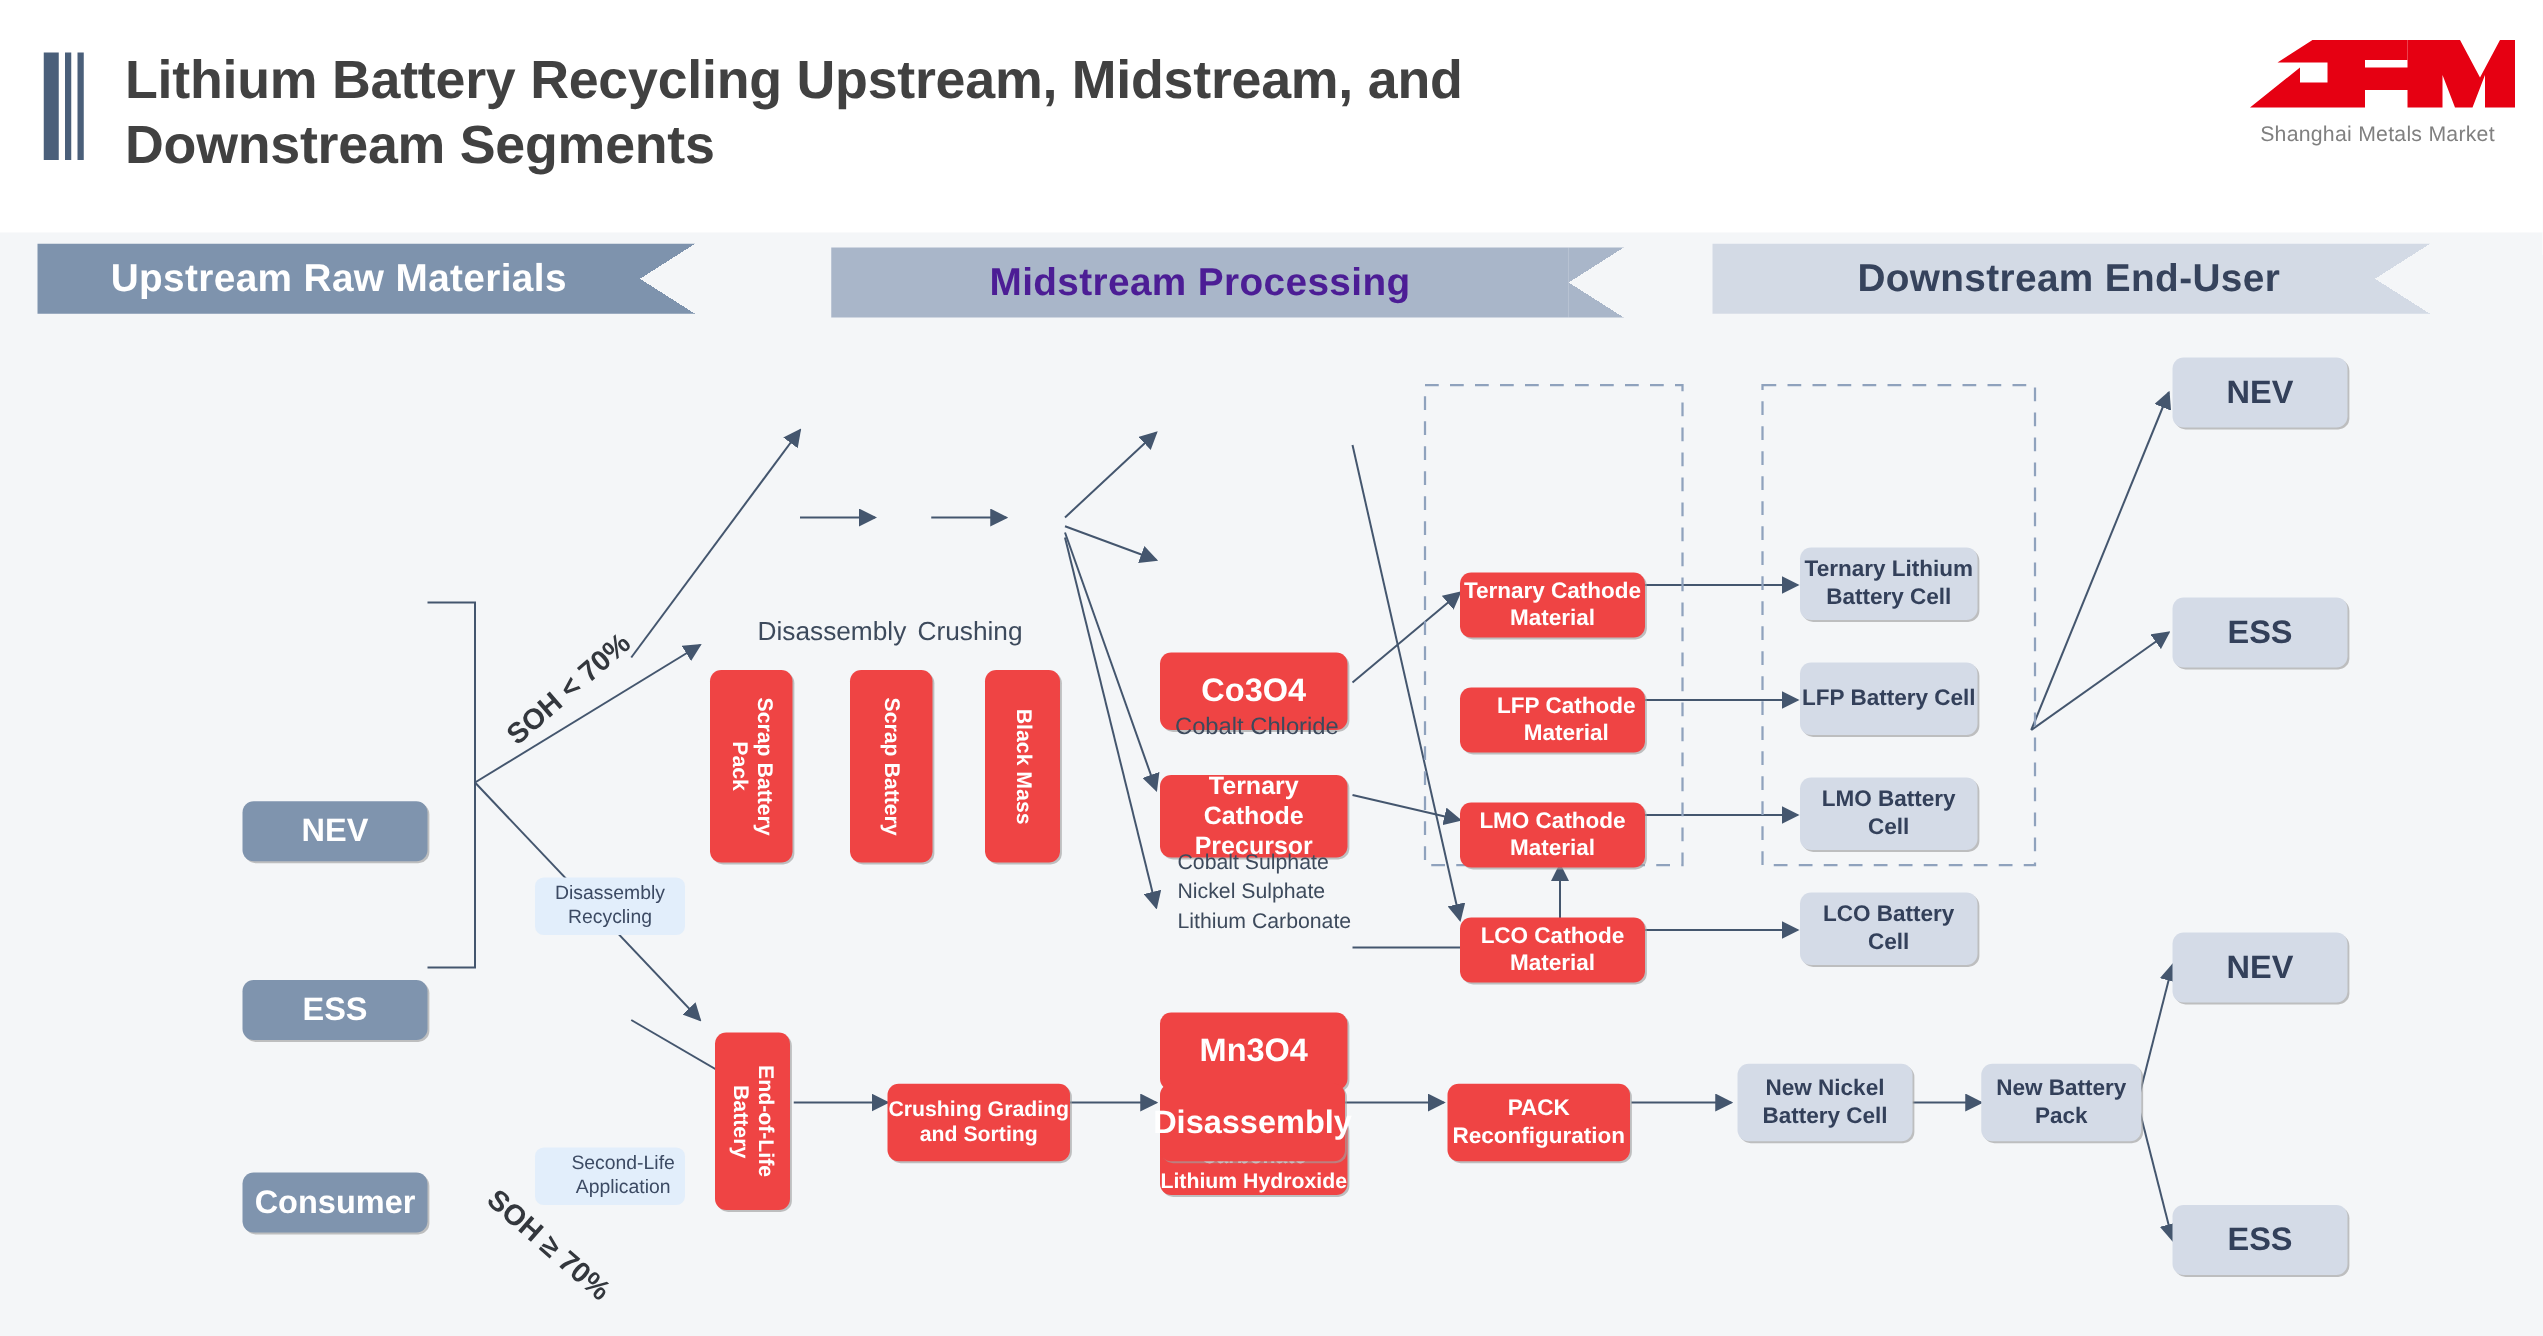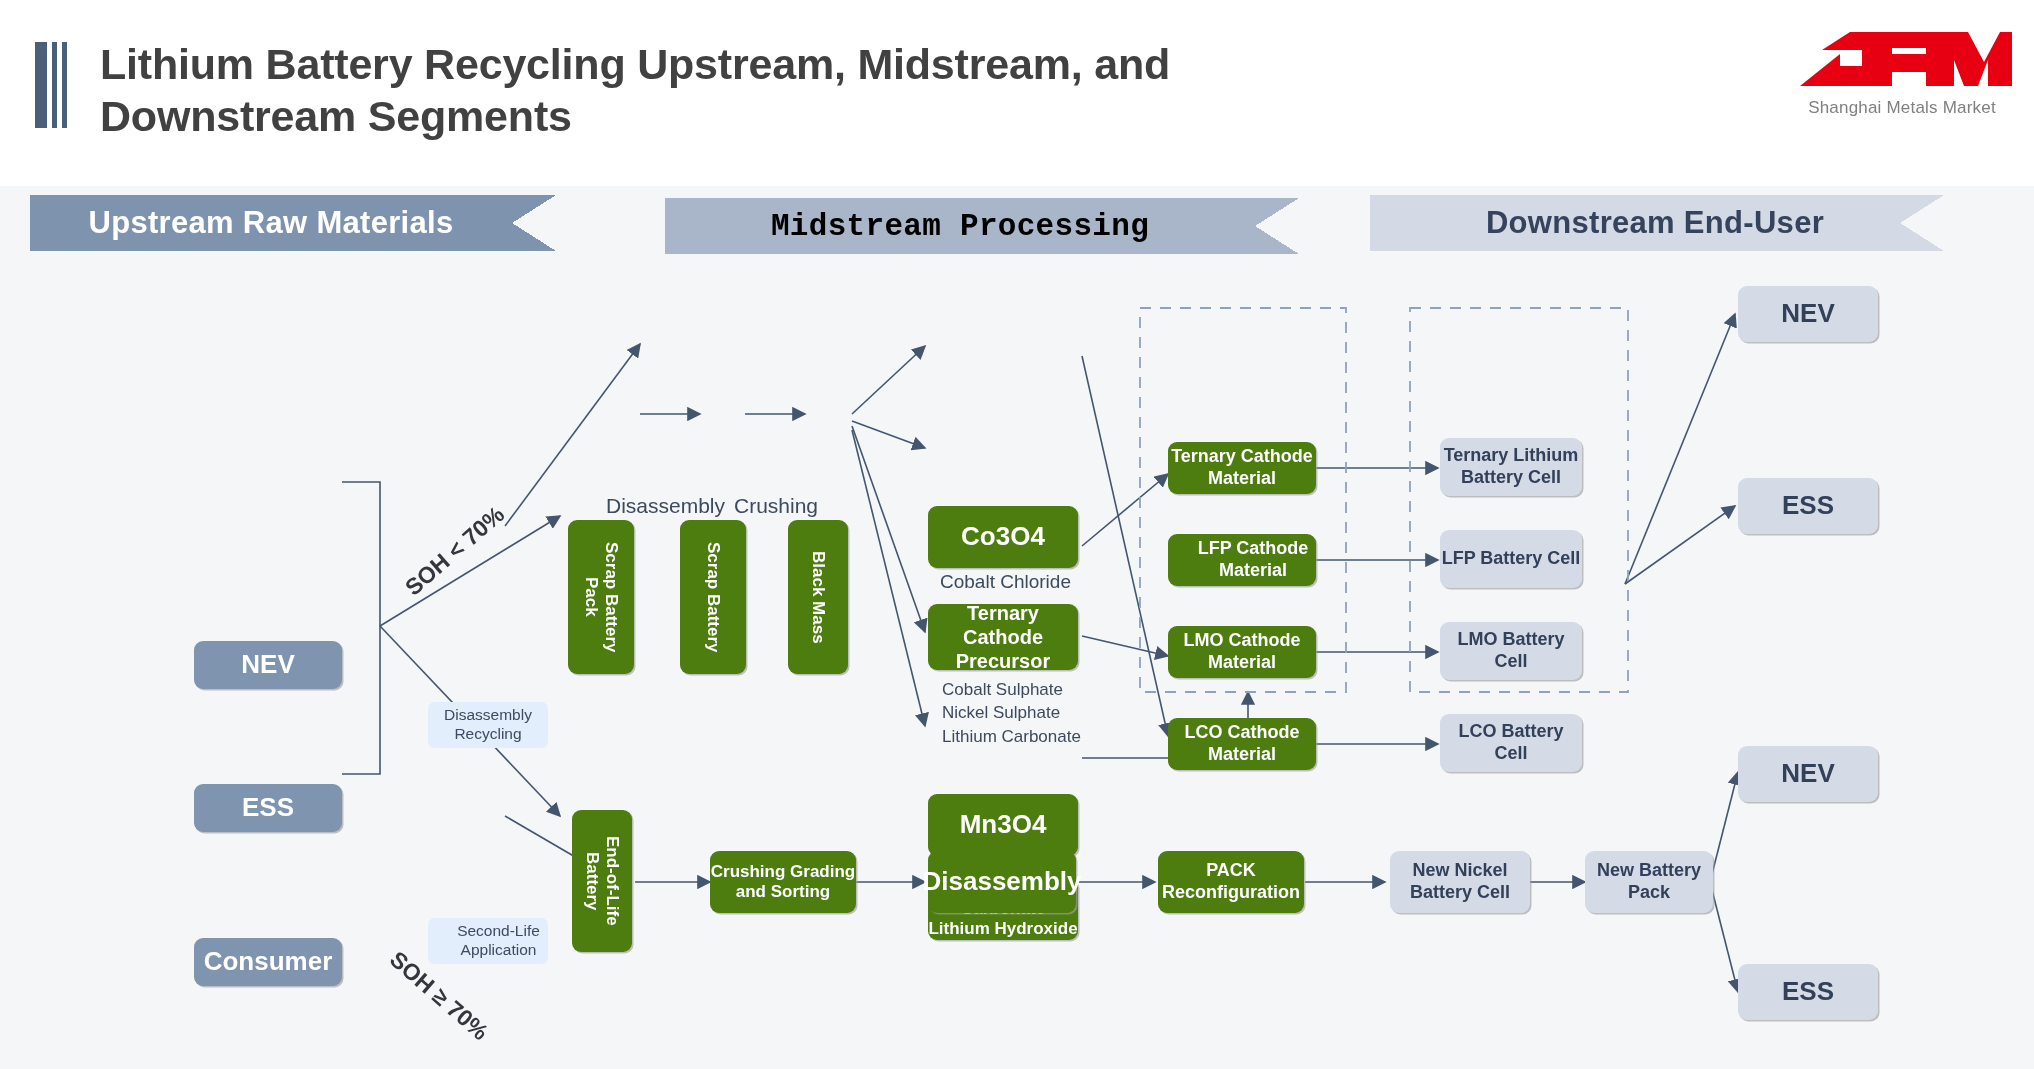--- a/index.html
+++ b/index.html
@@ -39,41 +39,41 @@
 
   .banner-up{left:30px;top:9px;}
   .banner-up .body{width:482px;background:#7e93ad;}
   .banner-up span{color:#ffffff;}
   .banner-up .tip{background:linear-gradient(to bottom right,#7e93ad 50%,transparent 50%) ,
                   linear-gradient(to top right,#7e93ad 50%,transparent 50%);
                   background-size:100% 50%;background-position:top,bottom;background-repeat:no-repeat;}
 
   .banner-mid{left:665px;top:12px;}
   .banner-mid .body{width:590px;background:#a9b6c9;}
-  .banner-mid span{color:#000000;font-family:Liberation Mono, monospace;}
+  .banner-mid span{color:#4c1d95;}
   .banner-mid .tip{background:linear-gradient(to bottom right,#a9b6c9 50%,transparent 50%),
                    linear-gradient(to top right,#a9b6c9 50%,transparent 50%);
                    background-size:100% 50%;background-position:top,bottom;background-repeat:no-repeat;}
 
   .banner-dn{left:1370px;top:9px;}
   .banner-dn .body{width:530px;background:#d3dae5;}
   .banner-dn span{color:#36435c;margin-left:40px;}
   .banner-dn .tip{background:linear-gradient(to bottom right,#d3dae5 50%,transparent 50%),
                   linear-gradient(to top right,#d3dae5 50%,transparent 50%);
                   background-size:100% 50%;background-position:top,bottom;background-repeat:no-repeat;}
 
   
   .node{
     position:absolute;display:flex;align-items:center;justify-content:center;
     text-align:center;border-radius:9px;box-sizing:border-box;
     box-shadow:1.5px 1.5px 0 rgba(160,160,160,.65);
     line-height:1.2;
   }
   .n-dark{background:#7f94ae;color:#ffffff;}
-  .n-mid{background:#4d7c0f;color:#ffffff;}
+  .n-mid{background:#ef4444;color:#ffffff;margin-top:16px;}
   .n-light{background:#d4dbe7;color:#33405a;}
   .n-pale{background:#e2eefb;color:#3c4a63;box-shadow:none;border-radius:7px;}
 
   .vtext{writing-mode:vertical-rl;text-orientation:mixed;}
 
   .fs-26{font-size:26px;font-weight:bold;}
   .fs-20{font-size:20px;font-weight:bold;}
   .fs-18{font-size:18px;font-weight:bold;}
   .fs-17{font-size:17px;font-weight:bold;}
   .fs-15n{font-size:15.5px;font-weight:normal;}

